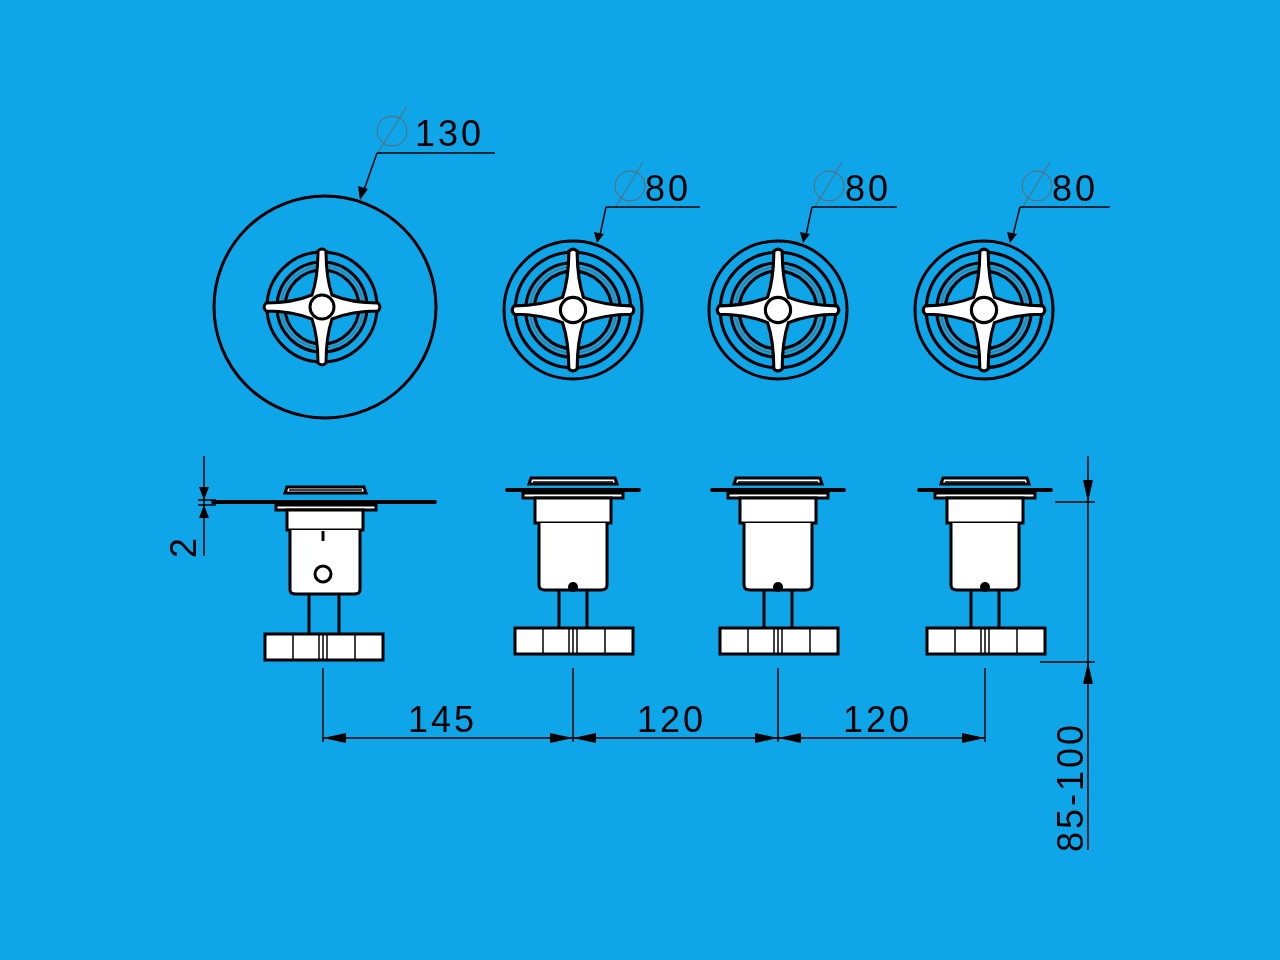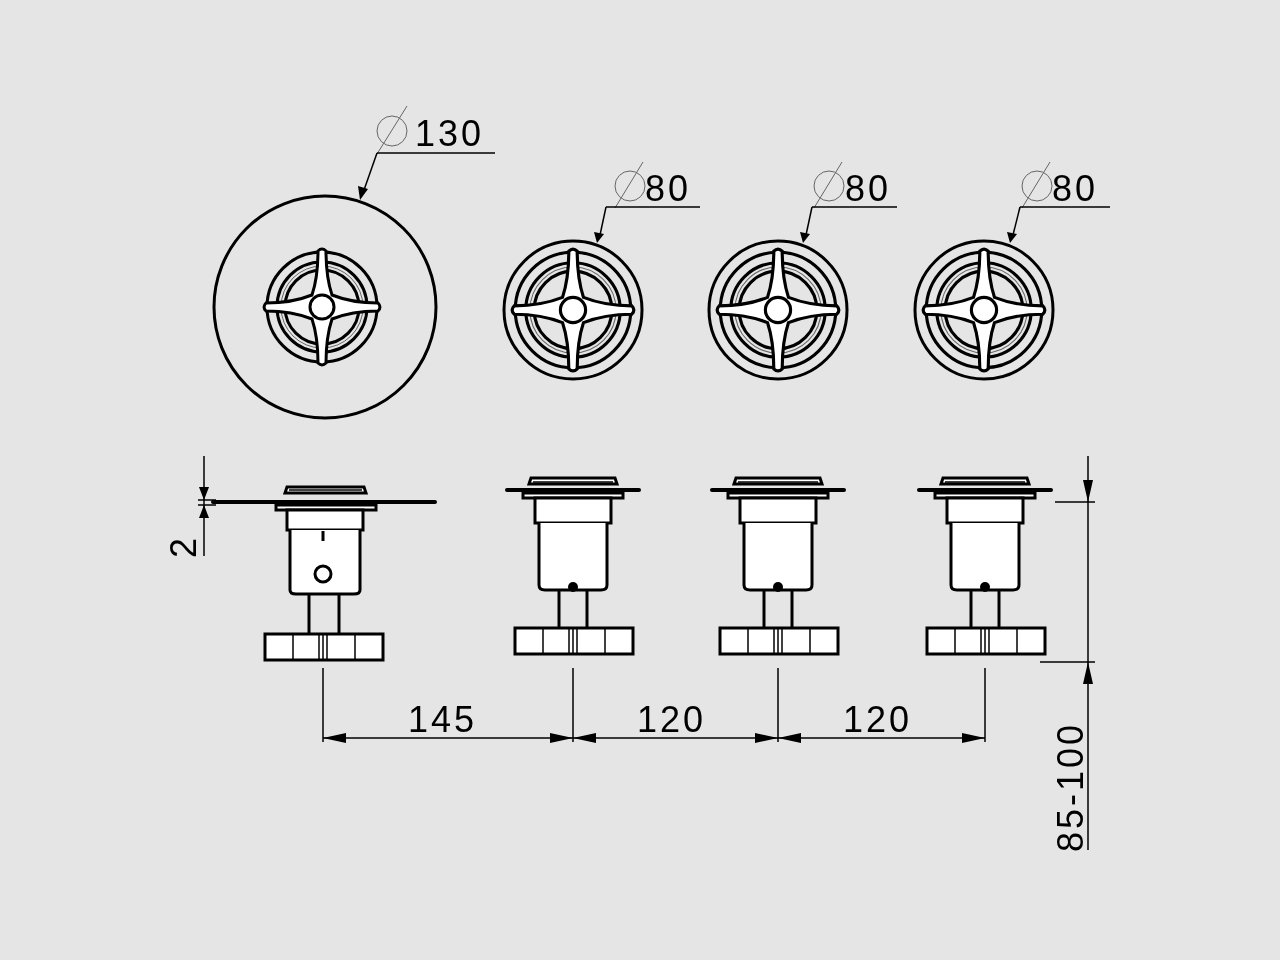--- a/index.html
+++ b/index.html
@@ -1,16 +1,16 @@
 <!DOCTYPE html>
 <html><head>
   <meta charset="utf-8">
   <style>
     html, body { margin: 0; padding: 0; background: #ffffff; }
-    #canvas { position: relative; width: 1280px; height: 960px; background: #e5e5e5; overflow: hidden; }
+    #canvas { position: relative; width: 1280px; height: 960px; background: #0ea5e9; overflow: hidden; }
     svg { position: absolute; left: 0; top: 0; }
     .dimtext { font-family: "Liberation Sans", sans-serif; font-size: 36px; fill: #000; letter-spacing: 3px; }
     .thin { stroke: #000; stroke-width: 1.5; fill: none; }
     .thick { stroke: #000; stroke-width: 3; fill: none; }
     .bold { stroke: #000; stroke-width: 4; fill: none; stroke-linecap: round; }
     .faint { stroke: #666; stroke-width: 1; fill: none; }
     .fillw { fill: #fff; stroke: #000; stroke-width: 3; }
     .arrow { fill: #000; stroke: none; }
   </style>
 </head>

